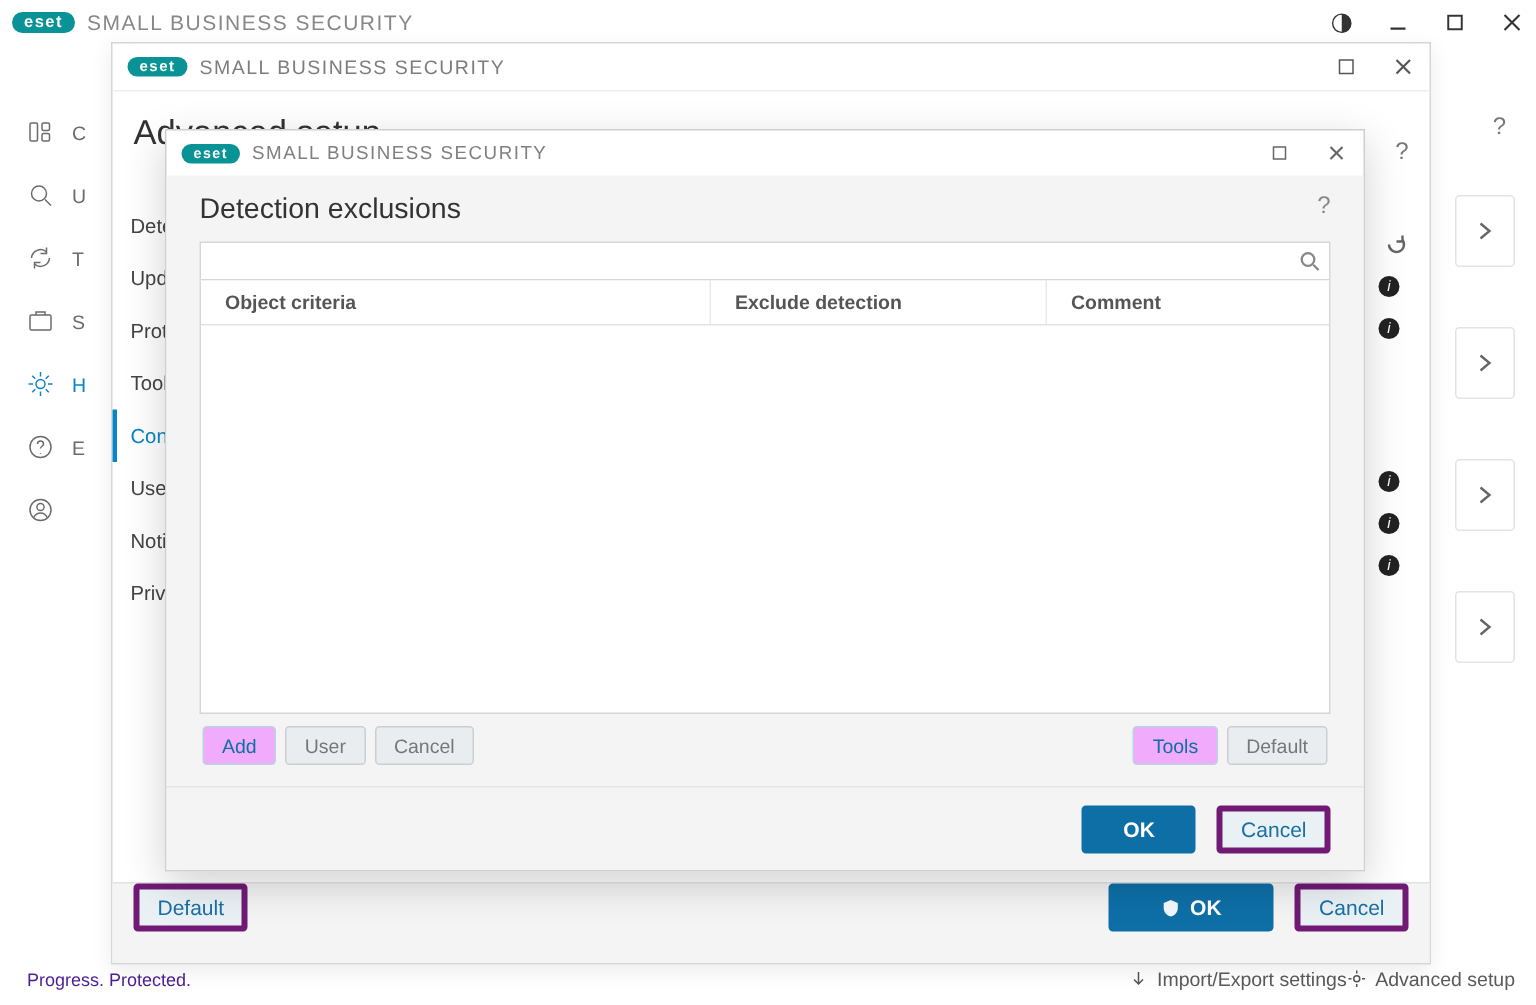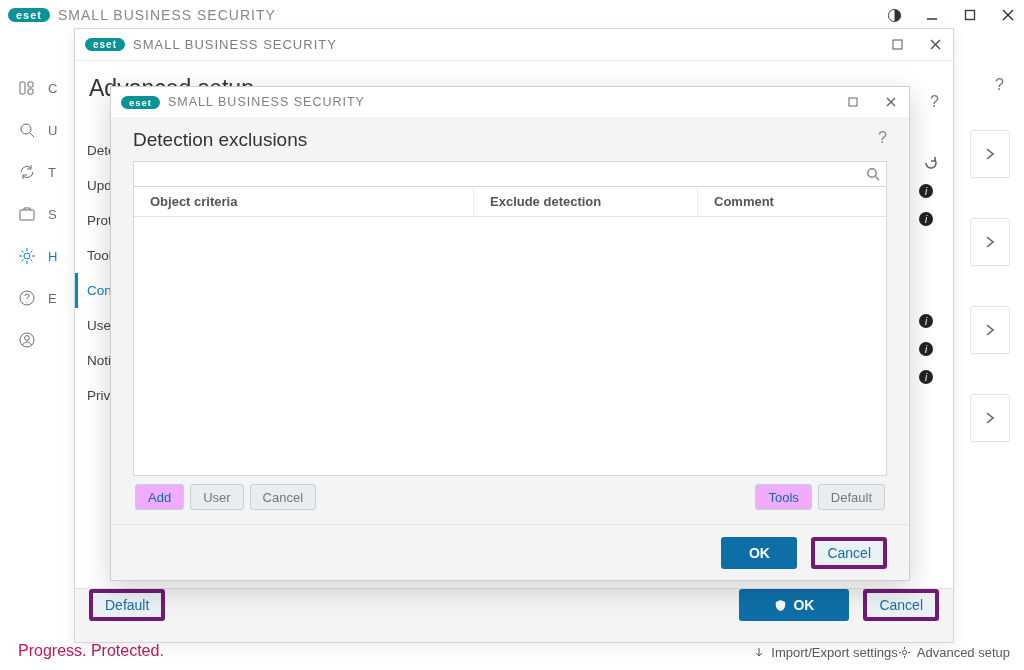--- a/index.html
+++ b/index.html
@@ -13,21 +13,21 @@
 .winctrl { display:flex; gap:22px; margin-left:auto; }
 .winctrl span { width:16px; height:16px; display:inline-flex; align-items:center; justify-content:center; color:#555; cursor:default; }
 svg { display:block; }
 
 .bg-left-rail { position:absolute; left:0; top:68px; width:64px; display:flex; flex-direction:column; gap:14px; padding:6px 0 0 18px; color:#6b6b6b; font-size:13px;}
 .bg-left-rail .row { display:flex; align-items:center; gap:12px; height:28px;}
 .bg-left-rail .row.on { color:#0a84c6; }
 .bg-left-rail svg { stroke:#6b6b6b; }
 .bg-left-rail .row.on svg { stroke:#0a84c6; }
 
-.bg-statusbar { position:absolute; left:18px; bottom:10px; color:#be185d; font-size:16px; }
+.bg-statusbar { position:absolute; left:18px; bottom:10px; color:#4c1d95; font-size:12px; }
 .bg-bottomright { position:absolute; right:14px; bottom:10px; display:flex; align-items:center; color:#5a5a5a; font-size:13px;}
 .bg-bottomright span { display:flex; align-items:center; gap:6px;}
 
 .bg-right-cards { position:absolute; right:14px; top:130px; width:40px; display:flex; flex-direction:column; gap:40px;}
 .card-chevron { height:48px; width:40px; border:1px solid #e3e3e3; border-radius:3px; display:flex; align-items:center; justify-content:center; }
 
 
 .adv-window { position:absolute; left:74px; top:28px; width:880px; height:615px; background:#fff; border:1px solid #d6d6d6; box-shadow:0 4px 14px rgba(0,0,0,.08);}
 .adv-window .titlerow { display:flex; align-items:center; height:32px; padding:0 10px; border-bottom:1px solid #eee;}
 .adv-window .app-title { color:#7d7d7d; font-size:13px; margin-left:8px; letter-spacing:1px;}

